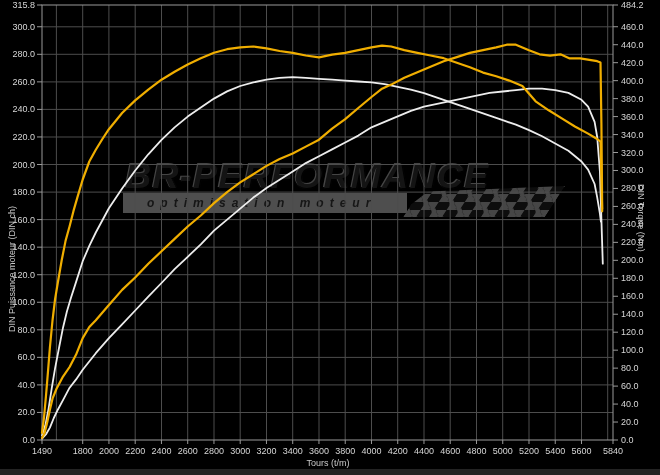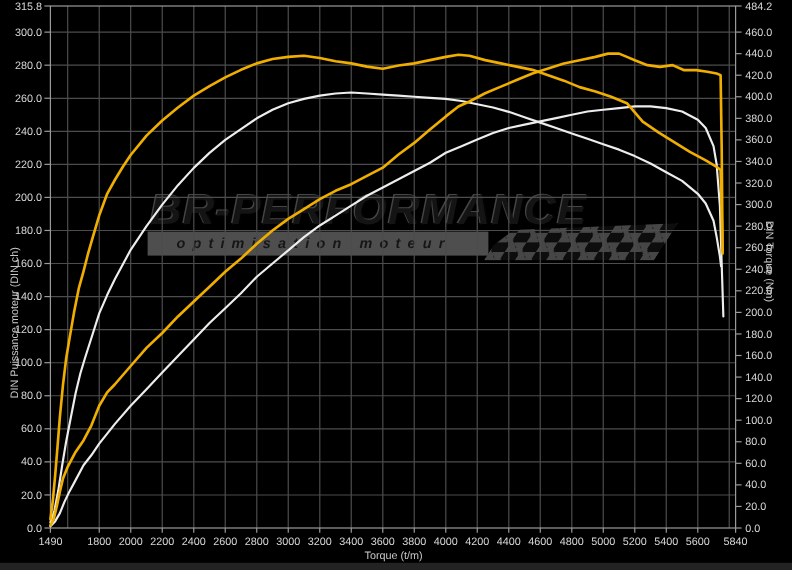--- a/index.html
+++ b/index.html
@@ -221,15 +221,15 @@
       <g fill="none" stroke-linejoin="round" stroke-linecap="round">
         <polyline points="42.0,435.5 45.3,425.6 48.6,408.6 51.8,387.9 55.1,368.1 59.1,347.5 63.0,327.7 66.9,311.5 70.9,298.1 76.1,281.9 82.7,261.2 89.3,245.9 95.8,232.5 108.9,208.2 122.1,188.5 135.2,170.5 148.3,154.3 161.5,139.9 174.6,127.4 187.7,116.6 200.8,107.6 214.0,98.6 227.1,91.4 240.2,86.0 253.3,82.4 266.5,79.7 279.6,77.9 292.7,77.1 305.8,77.9 319.0,78.8 332.1,79.7 345.2,80.6 358.3,81.5 371.5,82.4 384.6,84.2 397.7,86.9 410.9,89.6 424.0,93.2 437.1,97.7 450.2,102.2 463.4,106.7 476.5,111.2 489.6,115.7 502.7,120.2 515.9,124.7 529.0,130.1 542.1,136.3 555.2,143.5 568.4,150.7 581.5,161.5 588.1,169.6 594.6,184.0 597.2,197.4 599.9,213.6 600.9,221.7" stroke="#ededed" stroke-width="1.8"></polyline>
         <polyline points="42.0,438.6 45.9,434.5 49.9,427.6 53.8,418.0 57.8,409.7 63.0,400.1 69.6,387.7 76.1,379.4 82.7,369.7 95.8,353.2 108.9,338.1 122.1,324.3 135.2,310.5 148.3,296.7 161.5,283.0 174.6,269.2 187.7,256.8 200.8,244.4 214.0,230.6 227.1,219.6 240.2,208.6 253.3,197.6 266.5,187.9 279.6,179.7 292.7,171.4 305.8,163.1 319.0,156.2 332.1,149.4 345.2,142.5 358.3,135.6 371.5,127.3 384.6,121.8 397.7,116.3 410.9,110.8 424.0,106.7 437.1,103.9 450.2,101.1 463.4,98.4 476.5,95.6 489.6,92.9 502.7,91.5 515.9,90.1 529.0,88.7 542.1,88.7 555.2,90.1 568.4,92.9 581.5,99.8 588.1,106.7 594.6,121.8 597.2,137.0 599.9,171.4 601.4,219.6 602.8,263.7" stroke="#ededed" stroke-width="1.8"></polyline>
         <polyline points="42.0,432.8 44.0,417.5 45.9,396.9 47.9,372.6 49.9,347.5 52.5,320.5 55.1,299.0 57.8,282.8 61.7,260.3 65.6,240.6 69.6,226.2 73.5,210.9 77.4,197.4 82.7,179.5 89.3,161.5 95.8,149.8 102.4,139.0 108.9,129.2 122.1,113.0 135.2,100.4 148.3,89.6 161.5,79.7 174.6,71.7 187.7,64.5 200.8,58.2 214.0,52.8 227.1,49.2 240.2,47.4 253.3,46.5 266.5,48.3 279.6,51.0 292.7,52.8 305.8,55.5 319.0,57.3 332.1,54.6 345.2,52.8 358.3,50.1 371.5,47.4 382.0,45.6 391.2,46.5 404.3,50.1 417.4,52.8 430.5,55.5 443.7,58.2 456.8,62.7 469.9,67.2 483.0,72.6 496.2,76.2 509.3,80.6 522.4,86.0 535.6,101.3 548.7,110.3 561.8,118.4 574.9,126.5 588.1,133.6 597.2,139.0 600.5,141.7 601.4,177.7 602.1,209.1" stroke="#f0ae00" stroke-width="2.2"></polyline>
         <polyline points="42.0,437.9 44.6,433.1 47.3,422.1 49.9,409.7 52.5,398.7 56.4,389.0 63.0,376.6 69.6,367.0 76.1,354.6 82.7,338.1 89.3,327.0 95.8,320.2 108.9,305.0 122.1,289.9 135.2,277.5 148.3,263.7 161.5,251.3 174.6,238.9 187.7,226.5 200.8,215.5 214.0,203.1 227.1,192.1 240.2,182.4 253.3,174.2 266.5,165.9 279.6,159.0 292.7,153.5 305.8,146.6 319.0,139.7 332.1,128.7 345.2,119.1 358.3,108.0 371.5,97.0 382.0,88.7 391.2,84.6 404.3,77.7 417.4,72.2 430.5,66.7 443.7,61.2 456.8,57.1 469.9,52.9 483.0,50.2 496.2,47.4 506.7,44.7 515.9,44.7 522.4,47.4 529.0,50.2 539.5,54.3 550.0,55.7 560.5,54.3 569.7,58.4 580.2,58.4 589.4,59.8 597.2,61.2 600.5,62.6 601.4,123.2 602.2,211.3" stroke="#f0ae00" stroke-width="2.2"></polyline>
       </g>
     </svg>
 
   <div class="ax-title left">DIN Puissance moteur (DIN ch)</div>
   <div class="ax-title right">DIN Torque (Nm)</div>
-  <div class="ax-title bottom">Torque (t/m)</div>
+  <div class="ax-title bottom">Tours (t/m)</div>
   <div class="footer-strip"></div>
 </div>
 
 </body></html>

